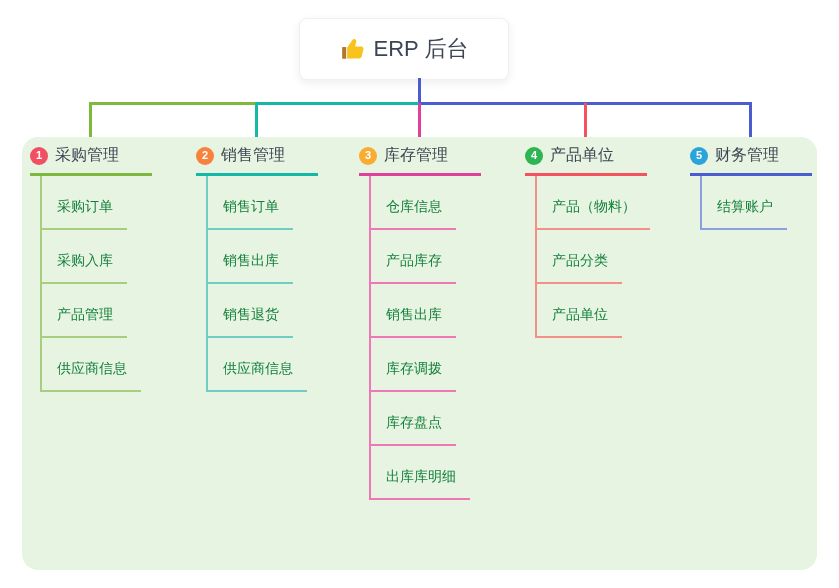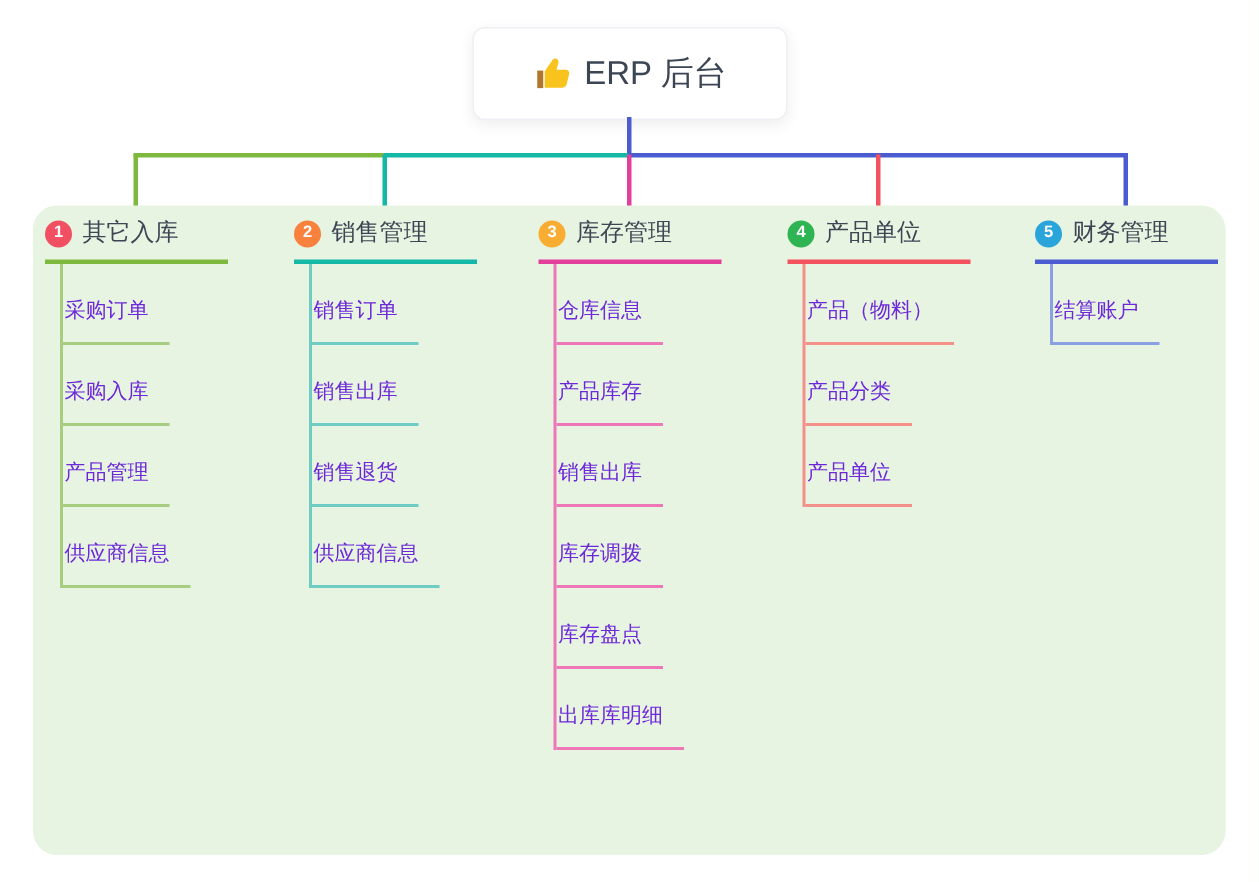--- a/index.html
+++ b/index.html
@@ -2,21 +2,21 @@
 <html><head>
 <meta charset="utf-8">
 <style>
   html,body { margin:0; padding:0; background:#fff; }
   .canvas {
     position:relative; width:839px; height:588px; background:#ffffff;
     font-family:"Liberation Sans","DejaVu Sans",sans-serif; overflow:hidden;
   }
   
   .root-card {
-    position:absolute; left:315px; top:18px; width:208px; height:60px;
+    position:absolute; left:299px; top:18px; width:208px; height:60px;
     background:#fff; border:1px solid #f0f0f4; border-radius:8px;
     box-shadow:0 3px 10px rgba(0,0,0,0.07);
     display:flex; align-items:center; justify-content:center; gap:8px;
     font-size:22px; color:#3c4554;
   }
   .root-card svg { display:block; }
   
   .edge { position:absolute; }
   
   .panel {
@@ -36,23 +36,23 @@
     display:flex; align-items:center; justify-content:center; line-height:1;
   }
   .branch-label { font-size:16px; color:#3d4654; white-space:nowrap; }
   .children {
     margin-left:10px; width:-moz-fit-content; width:fit-content;
     border-left:2px solid var(--child-line);
   }
   .child {
     height:54px; box-sizing:border-box;
     display:flex; align-items:flex-end;
-    padding:0 14px 12px 1px; min-width:62px; width:max-content;
+    padding:0 14px 12px 15px; min-width:62px; width:max-content;
     border-bottom:2px solid var(--child-line);
-    font-size:14px; color:#6d28d9; white-space:nowrap;
+    font-size:14px; color:#15803d; white-space:nowrap;
   }
 </style>
 </head>
 <body>
 
 <div class="canvas">
 
   <div class="root-card">
     <svg width="26" height="26" viewBox="0 0 24 24" aria-hidden="true">
       <path fill="#b0762b" d="M2 10.2h3.7V21H2z"></path>
@@ -69,21 +69,21 @@
   <div class="edge" style="left: 255px; top: 103px; width: 3px; height: 73px; background: rgb(20, 184, 166);"></div>
   <div class="edge" style="left: 418px; top: 103px; width: 3px; height: 73px; background: rgb(226, 62, 155);"></div>
   <div class="edge" style="left: 584px; top: 103px; width: 3px; height: 73px; background: rgb(244, 82, 95);"></div>
   <div class="edge" style="left: 749px; top: 103px; width: 3px; height: 73px; background: rgb(74, 92, 207);"></div>
 
   <div class="panel"></div>
 
   <div class="branch" style="left: 30px; --line: #7cb93e; --child-line: #a6cd80; --badge: #f15062;">
     <div class="branch-header">
       <span class="badge">1</span>
-      <span class="branch-label">其它入库</span>
+      <span class="branch-label">采购管理</span>
     </div>
     <div class="children">
         <div class="child">采购订单</div>
         <div class="child">采购入库</div>
         <div class="child">产品管理</div>
         <div class="child">供应商信息</div>
       </div>
   </div>
 
   <div class="branch" style="left: 196px; --line: #14b8a6; --child-line: #6fccc2; --badge: #f8813d;">

